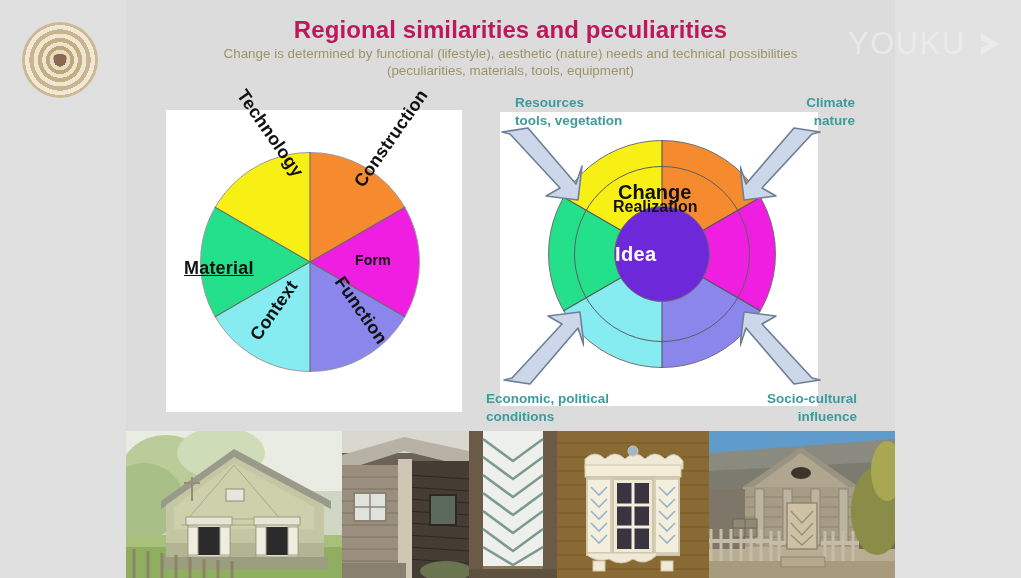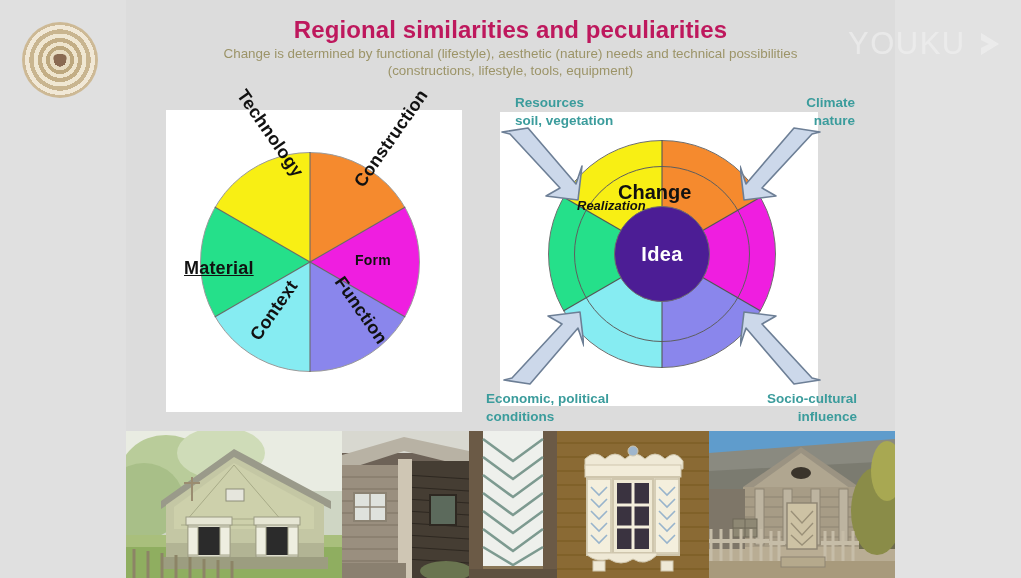--- a/index.html
+++ b/index.html
@@ -68,27 +68,27 @@
   .lbl-context{left:240px;top:300px;transform:rotate(-55deg);font-size:18px;}
   .lbl-function{left:322px;top:300px;transform:rotate(55deg);font-size:18px;}
 
   
   .wheel-right-wrap{position:absolute;left:548px;top:140px;width:228px;height:228px;}
   .ring-outer{position:absolute;inset:0;border-radius:50%;border:1px solid #6f6f6f;
               box-sizing:border-box;}
   .ring-mid{position:absolute;left:26px;top:26px;width:176px;height:176px;border-radius:50%;
             border:1px solid #5e5e5e;box-sizing:border-box;}
   .ring-hub{position:absolute;left:66px;top:66px;width:96px;height:96px;border-radius:50%;
-            background:#4c1d95;border:1px solid #6d6d6d;box-sizing:border-box;
-            display:flex;align-items:center;justify-content:center;}
+            background:#6d28d9;border:1px solid #6d6d6d;box-sizing:border-box;
+            display:flex;align-items:center;justify-content:flex-start;}
   .hub-text{color:#fff;font-size:20px;font-weight:bold;letter-spacing:.4px;}
 
   .ring-label{position:absolute;font-weight:bold;color:#111;white-space:nowrap;}
   .lbl-change{left:618px;top:142px;font-size:20px;margin-top:39px;}
-  .lbl-realization{left:577px;top:198px;font-size:13px;font-style:italic;}
+  .lbl-realization{left:613px;top:198px;font-size:16px;}
 
   
   .cap{position:absolute;color:#3b9c9c;font-weight:bold;font-size:13.5px;line-height:17.5px;}
   .cap-res{left:476px;top:94px;margin-left:39px;}
   .cap-clim{left:775px;top:94px;text-align:right;width:80px;}
   .cap-econ{left:486px;top:390px;}
   .cap-socio{left:745px;top:390px;text-align:right;width:112px;}
 
   
   .arrow{position:absolute;}
@@ -125,21 +125,21 @@
     <span class="youku-arrow">
       <svg viewBox="0 0 30 30" width="30" height="30" aria-hidden="true">
         <path d="M6 4 L24 15 L6 26 L6 19 L14 15 L6 11 Z" fill="#f2f2f2"></path>
       </svg>
     </span>
   </div>
 
   <div class="title">Regional similarities and peculiarities</div>
   <div class="subtitle">
     <div>Change is determined by functional (lifestyle), aesthetic (nature) needs and technical possibilities</div>
-    <div>(constructions, lifestyle, tools, equipment)</div>
+    <div>(peculiarities, materials, tools, equipment)</div>
   </div>
 
   <div class="panel-left"></div>
 
   <div class="pie6" style="background:conic-gradient(
           #f58a2e 0deg 60deg,
           #ef1ee0 60deg 120deg,
           #8a86ec 120deg 180deg,
           #86ecf2 180deg 240deg,
           #25e08a 240deg 300deg,
@@ -194,21 +194,21 @@
     <div class="ring-hub">
       <span class="hub-text">Idea</span>
     </div>
   </div>
 
   <div class="ring-label lbl-change">Change</div>
   <div class="ring-label lbl-realization">Realization</div>
 
   <div class="cap cap-res">
     <div>Resources</div>
-    <div>soil, vegetation</div>
+    <div>tools, vegetation</div>
   </div>
   <div class="cap cap-clim">
     <div>Climate</div>
     <div>nature</div>
   </div>
   <div class="cap cap-econ">
     <div>Economic, political</div>
     <div>conditions</div>
   </div>
   <div class="cap cap-socio">

